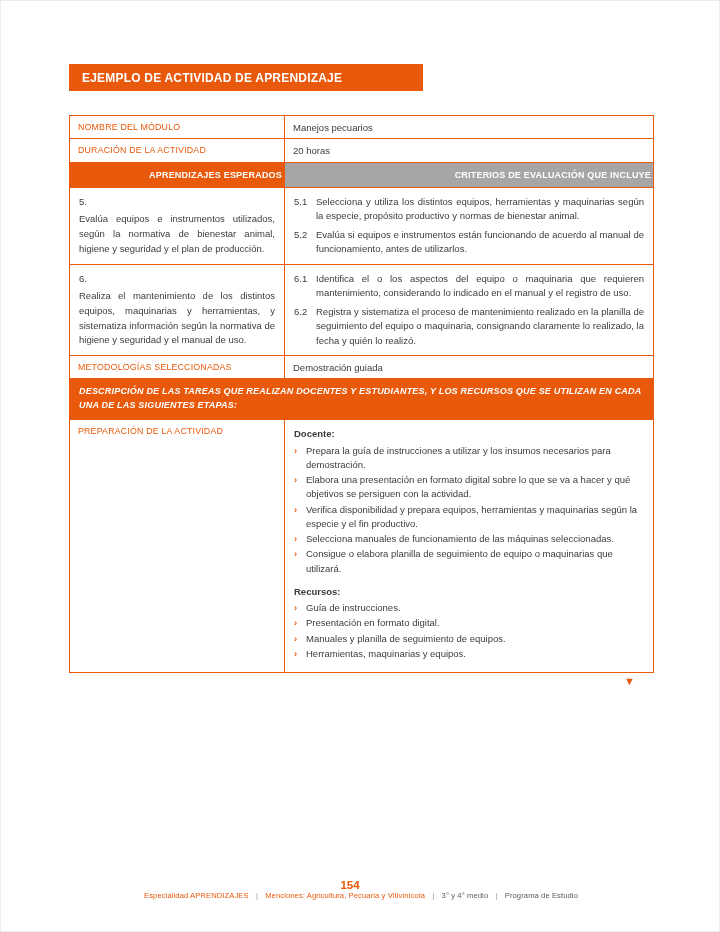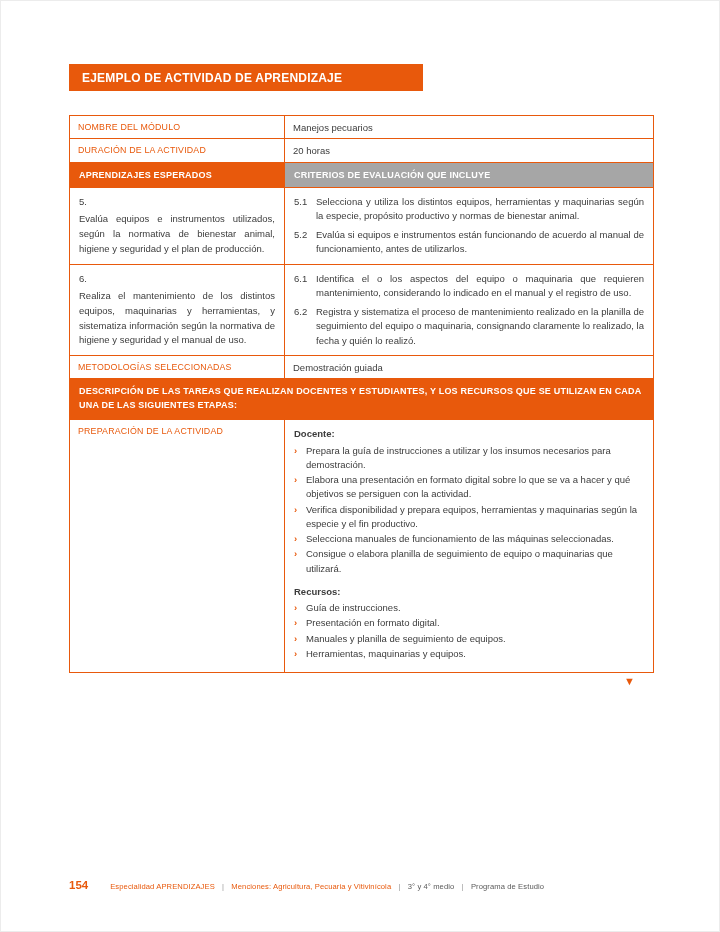--- a/index.html
+++ b/index.html
@@ -59,22 +59,22 @@
   .value-cell {
     color: #3c3c3c;
     font-size: 9.5px;
     padding: 5px 8px 4px 8px;
     line-height: 1.4;
   }
   .th {
     color: #ffffff;
     font-weight: bold;
     font-size: 9px;
-    text-align: left;
-    padding: 7px 9px;
+    text-align: right;
+    padding: 7px 2px;
     letter-spacing: 0.2px;
   }
   .th-orange { background: var(--accent, #E8590C); }
   .th-gray   { background: var(--grayhead, #A6A6A6); }
   .oa-cell {
     color: #3c3c3c;
     font-size: 9.5px;
     padding: 7px 9px;
     line-height: 1.55;
     text-align: justify;
@@ -97,20 +97,21 @@
   }
   .crit-text { flex: 1; }
   .banner-cell {
     background: var(--accent, #E8590C);
     color: #ffffff;
     font-weight: bold;
     font-size: 9px;
     line-height: 1.55;
     padding: 6px 9px;
     letter-spacing: 0.2px;
+    font-style: italic;
   }
   .prep-cell {
     color: #3c3c3c;
     font-size: 9.5px;
     padding: 7px 9px 10px 9px;
     line-height: 1.5;
   }
   .subheading {
     font-weight: bold;
     margin-bottom: 2px;
@@ -133,22 +134,23 @@
     color: var(--accent, #E8590C);
     font-size: 11px;
     line-height: 1;
   }
   .footer {
     position: absolute;
     left: 68px;
     top: 878px;
     width: 584px;
     display: flex;
-    align-items: flex-end;
+    align-items: center;
     white-space: nowrap;
+    flex-direction: column;
   }
   .page-num {
     color: var(--accent, #E8590C);
     font-weight: bold;
     font-size: 11.5px;
     margin-right: 22px;
   }
   .footer-text { font-size: 7.6px; letter-spacing: 0.1px; }
   .footer-text .orange { color: var(--accent, #E8590C); }
   .footer-text .dark { color: #5a5a5a; }

